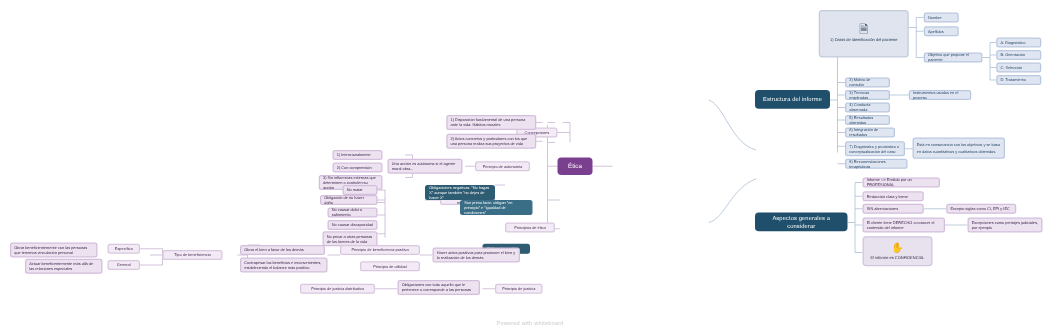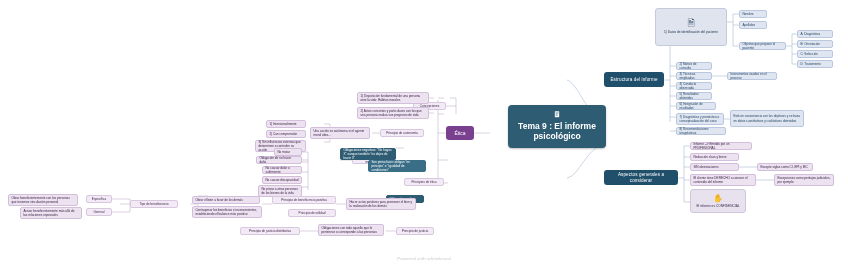--- a/index.html
+++ b/index.html
@@ -181,30 +181,20 @@
       <path d="M130,199 L112,199"></path>
       <path d="M130,212 L112,212"></path>
       <path d="M98,199 L92,199"></path>
       <path d="M98,212 L92,212"></path>
 
       <path d="M300,231 L318,231"></path>
       <path d="M386,231 L396,231"></path>
     </g>
   </svg>
 
-  <div class="node central" style="left:508px;top:105px;width:98px;height:43px;">
-    <svg class="doc-ico" viewBox="0 0 24 28">
-      <rect x="3" y="1" width="18" height="25" rx="2" fill="#ffffff"></rect>
-      <rect x="6" y="5" width="12" height="1.6" fill="#2e5c73"></rect>
-      <rect x="6" y="9" width="12" height="1.6" fill="#2e5c73"></rect>
-      <rect x="6" y="13" width="8" height="1.6" fill="#2e5c73"></rect>
-      <rect x="6" y="17" width="10" height="1.6" fill="#2e5c73"></rect>
-    </svg>
-    <span>Tema 9 : El informe psicológico</span>
-  </div>
 
   <div class="node branch-main" style="left:604px;top:72px;width:60px;height:15px;">Estructura del informe</div>
 
   <div class="node card-b" style="left:655px;top:8px;width:72px;height:38px;">
     <span class="ic">🗎</span>
     <span>1) Datos de identificación del paciente</span>
   </div>
 
   <div class="node leaf-b" style="left:739px;top:10px;width:28px;height:8px;">Nombre</div>
   <div class="node leaf-b" style="left:739px;top:21px;width:28px;height:8px;">Apellidos</div>

